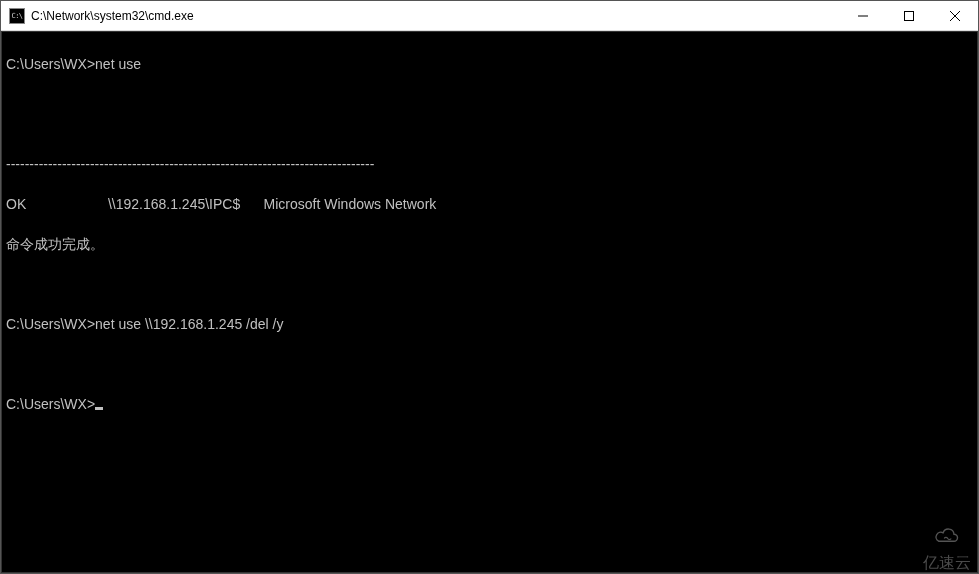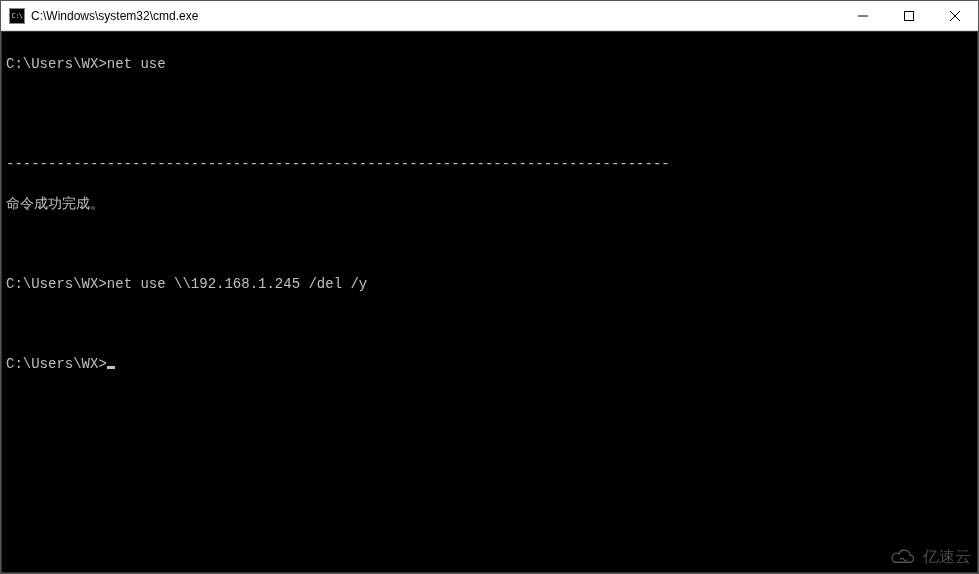--- a/index.html
+++ b/index.html
@@ -63,21 +63,21 @@
       justify-content: center;
       font-size: 10px;
       color: #000;
       background: transparent;
       border: none;
     }
     .terminal {
       flex: 1;
       background: #000;
       padding: 2px 4px;
-      font-family: Liberation Mono, monospace;
+      font-family: Liberation Sans, sans-serif;
       font-size: 14px;
       line-height: 20px;
       color: #c0c0c0;
       overflow: hidden;
       white-space: pre;
       position: relative;
       border: 1px solid #333;
     }
     .line {
       white-space: pre;
@@ -90,44 +90,45 @@
       vertical-align: baseline;
       margin-bottom: -1px;
       animation: blink 1s step-start infinite;
     }
     @keyframes blink {
       50% { opacity: 0; }
     }
     .watermark {
       position: absolute;
       right: 8px;
-      bottom: 6px;
+      bottom: 0;
       display: flex;
       align-items: center;
       gap: 6px;
       opacity: 0.55;
       pointer-events: none;
+      flex-direction: column;
     }
     .watermark-icon {
       width: 28px;
       height: 20px;
     }
     .watermark-text {
       font-size: 16px;
       color: #888;
       font-family: "Microsoft YaHei", sans-serif;
     }
   </style>
 </head>
 <body>
 
 <div class="window">
   <div class="titlebar">
     <span class="titlebar-icon">C:\</span>
-    <span class="titlebar-title">C:\Windows\system32\cmd.exe</span>
+    <span class="titlebar-title">C:\Network\system32\cmd.exe</span>
     <div class="win-controls">
       <button class="win-btn">
         <svg width="10" height="10" viewBox="0 0 10 10">
             <line x1="0" y1="5" x2="10" y2="5" stroke="#000" stroke-width="1"></line>
           </svg>
       </button>
       <button class="win-btn">
         <svg width="10" height="10" viewBox="0 0 10 10">
             <rect x="0.5" y="0.5" width="9" height="9" fill="none" stroke="#000" stroke-width="1"></rect>
           </svg>
@@ -140,20 +141,21 @@
       </button>
     </div>
   </div>
 
   <div class="terminal">
 <div class="line"><span>C:\Users\WX&gt;</span><span>net use</span></div>
 <div class="line"></div>
 <div class="line"></div>
 <div class="line"></div>
 <div class="line">-------------------------------------------------------------------------------</div>
+<div class="line"><span>OK</span>                     <span>\\192.168.1.245\IPC$</span>      <span>Microsoft Windows Network</span></div>
 <div class="line">命令成功完成。</div>
 <div class="line"></div>
 <div class="line"></div>
 <div class="line"><span>C:\Users\WX&gt;</span><span>net use \\192.168.1.245 /del /y</span></div>
 <div class="line"></div>
 <div class="line"></div>
 <div class="line"><span>C:\Users\WX&gt;</span><span class="cursor"></span></div>
   </div>
 </div>
 

